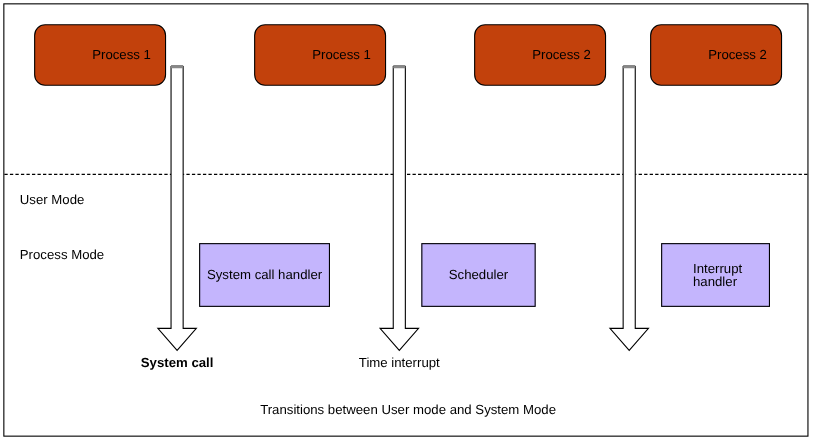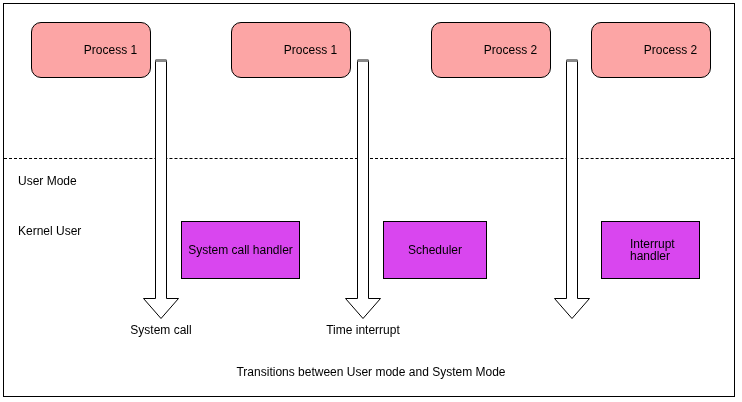--- a/index.html
+++ b/index.html
@@ -25,37 +25,37 @@
     height: 394px;
     border: 1px solid #000000;
     box-sizing: border-box;
   }
   .process-box {
     position: absolute;
     width: 120px;
     height: 56px;
     border: 1px solid #000000;
     border-radius: 10px;
-    background: #fca5a5;
+    background: #c2410c;
     box-sizing: border-box;
     display: flex;
     align-items: center;
     justify-content: center;
     padding-left: 39px;
   }
   .process-box span {
     font-size: 12px;
     color: #000000;
     line-height: 1;
   }
   .handler-box {
     position: absolute;
     height: 58px;
     border: 1px solid #000000;
-    background: #d946ef;
+    background: #c4b5fd;
     box-sizing: border-box;
     display: flex;
     align-items: center;
     justify-content: center;
   }
   .handler-box span {
     font-size: 12px;
     color: #000000;
     line-height: 1;
   }
@@ -100,21 +100,21 @@
 <body>
 
 <div id="canvas">
 
   <div id="diagram-border"></div>
 
   <div class="divider-line" style="top:158px;"></div>
 
   <div class="mode-label" style="left:18px; top:135px;">User Mode</div>
 
-  <div class="mode-label" style="left:18px; top:185px;">Kernel User</div>
+  <div class="mode-label" style="left:18px; top:185px;">Process Mode</div>
 
   <div class="process-box" style="left:31px; top:22px;">
     <span>Process 1</span>
   </div>
 
   <div class="process-box" style="left:231px; top:22px;">
     <span>Process 1</span>
   </div>
 
   <div class="process-box" style="left:431px; top:22px;">
@@ -145,20 +145,20 @@
   <svg class="flow-arrow" style="left:342px; top:58px;" width="42" height="264" viewBox="0 0 42 264">
     <path d="M15.5 2.5 L26.5 2.5 L26.5 240.5 L38.5 240.5 L21 260.5 L3.5 240.5 L15.5 240.5 Z" fill="#ffffff" stroke="#000000" stroke-width="1"></path>
     <line x1="15.5" y1="2.5" x2="26.5" y2="2.5" stroke="#888888" stroke-width="3"></line>
   </svg>
 
   <svg class="flow-arrow" style="left:551px; top:58px;" width="42" height="264" viewBox="0 0 42 264">
     <path d="M15.5 2.5 L26.5 2.5 L26.5 240.5 L38.5 240.5 L21 260.5 L3.5 240.5 L15.5 240.5 Z" fill="#ffffff" stroke="#000000" stroke-width="1"></path>
     <line x1="15.5" y1="2.5" x2="26.5" y2="2.5" stroke="#888888" stroke-width="3"></line>
   </svg>
 
-  <div class="axis-label" style="left:101px; top:324px; width:120px;">System call</div>
+  <div class="axis-label" style="left:101px; top:324px; width:120px;font-weight:bold;">System call</div>
 
   <div class="axis-label" style="left:303px; top:324px; width:120px;">Time interrupt</div>
 
 
   <div class="caption" style="top:366px;">Transitions between User mode and System Mode</div>
 
 </div>
 
 </body></html>

